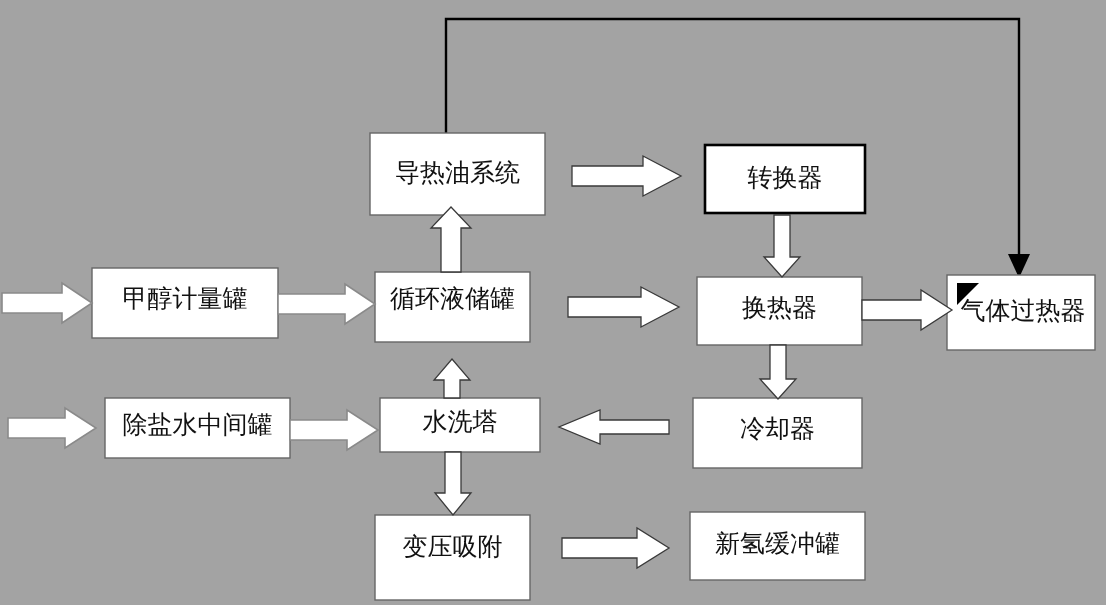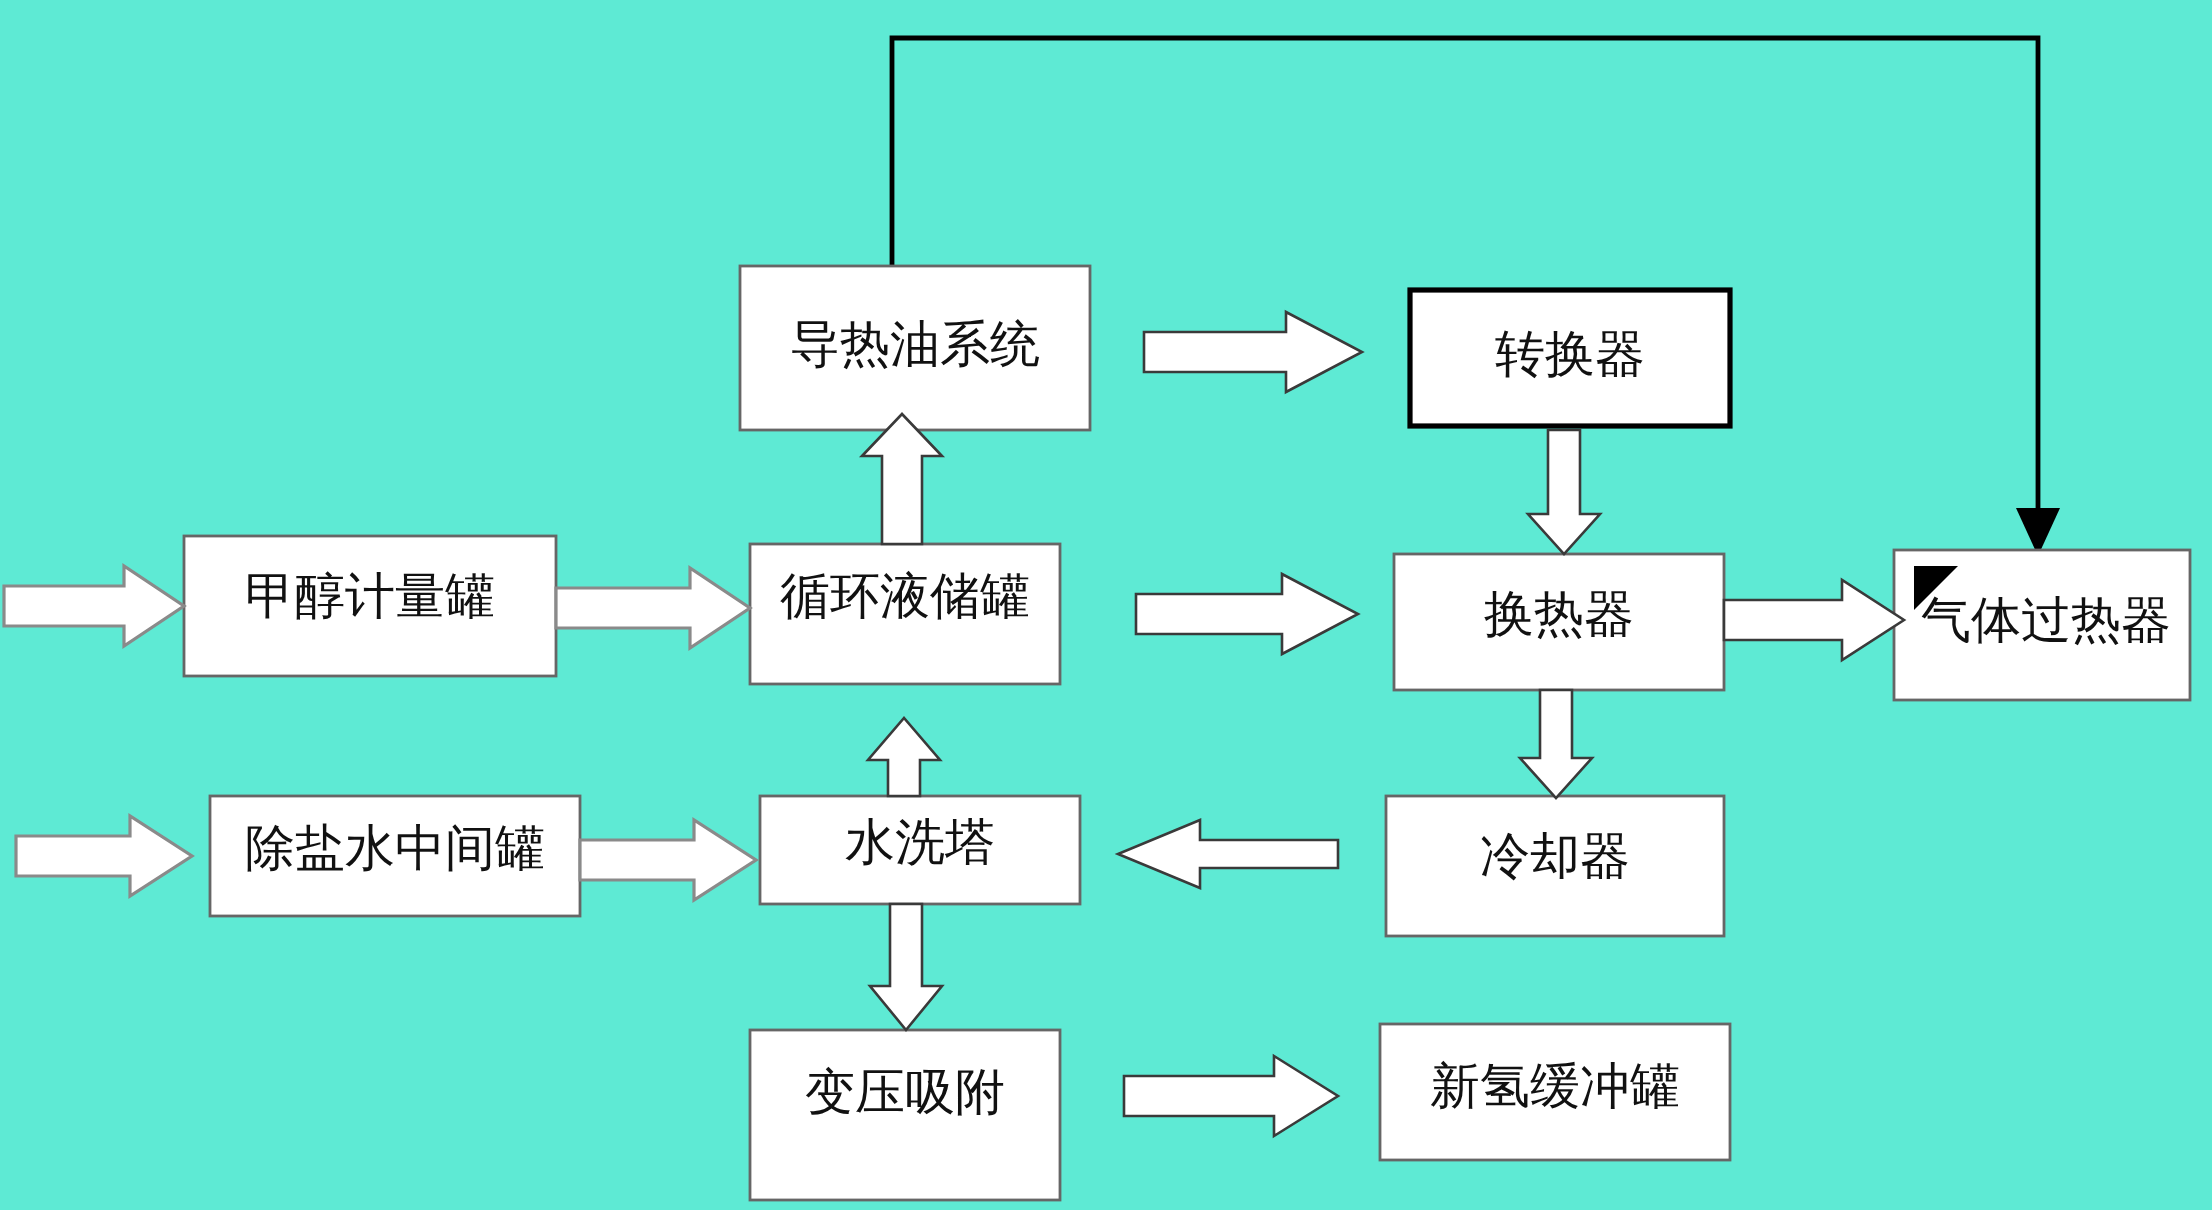--- a/index.html
+++ b/index.html
@@ -7,21 +7,21 @@
     padding: 0;
     background: #ffffff;
   }
   body {
     font-family: "Liberation Serif", "DejaVu Serif", serif;
   }
   #diagram-root {
     position: relative;
     width: 1106px;
     height: 605px;
-    background: #5eead4;
+    background: #a3a3a3;
     overflow: hidden;
   }
   #flow-svg {
     position: absolute;
     top: 0;
     left: 0;
     width: 1106px;
     height: 605px;
     display: block;
   }

